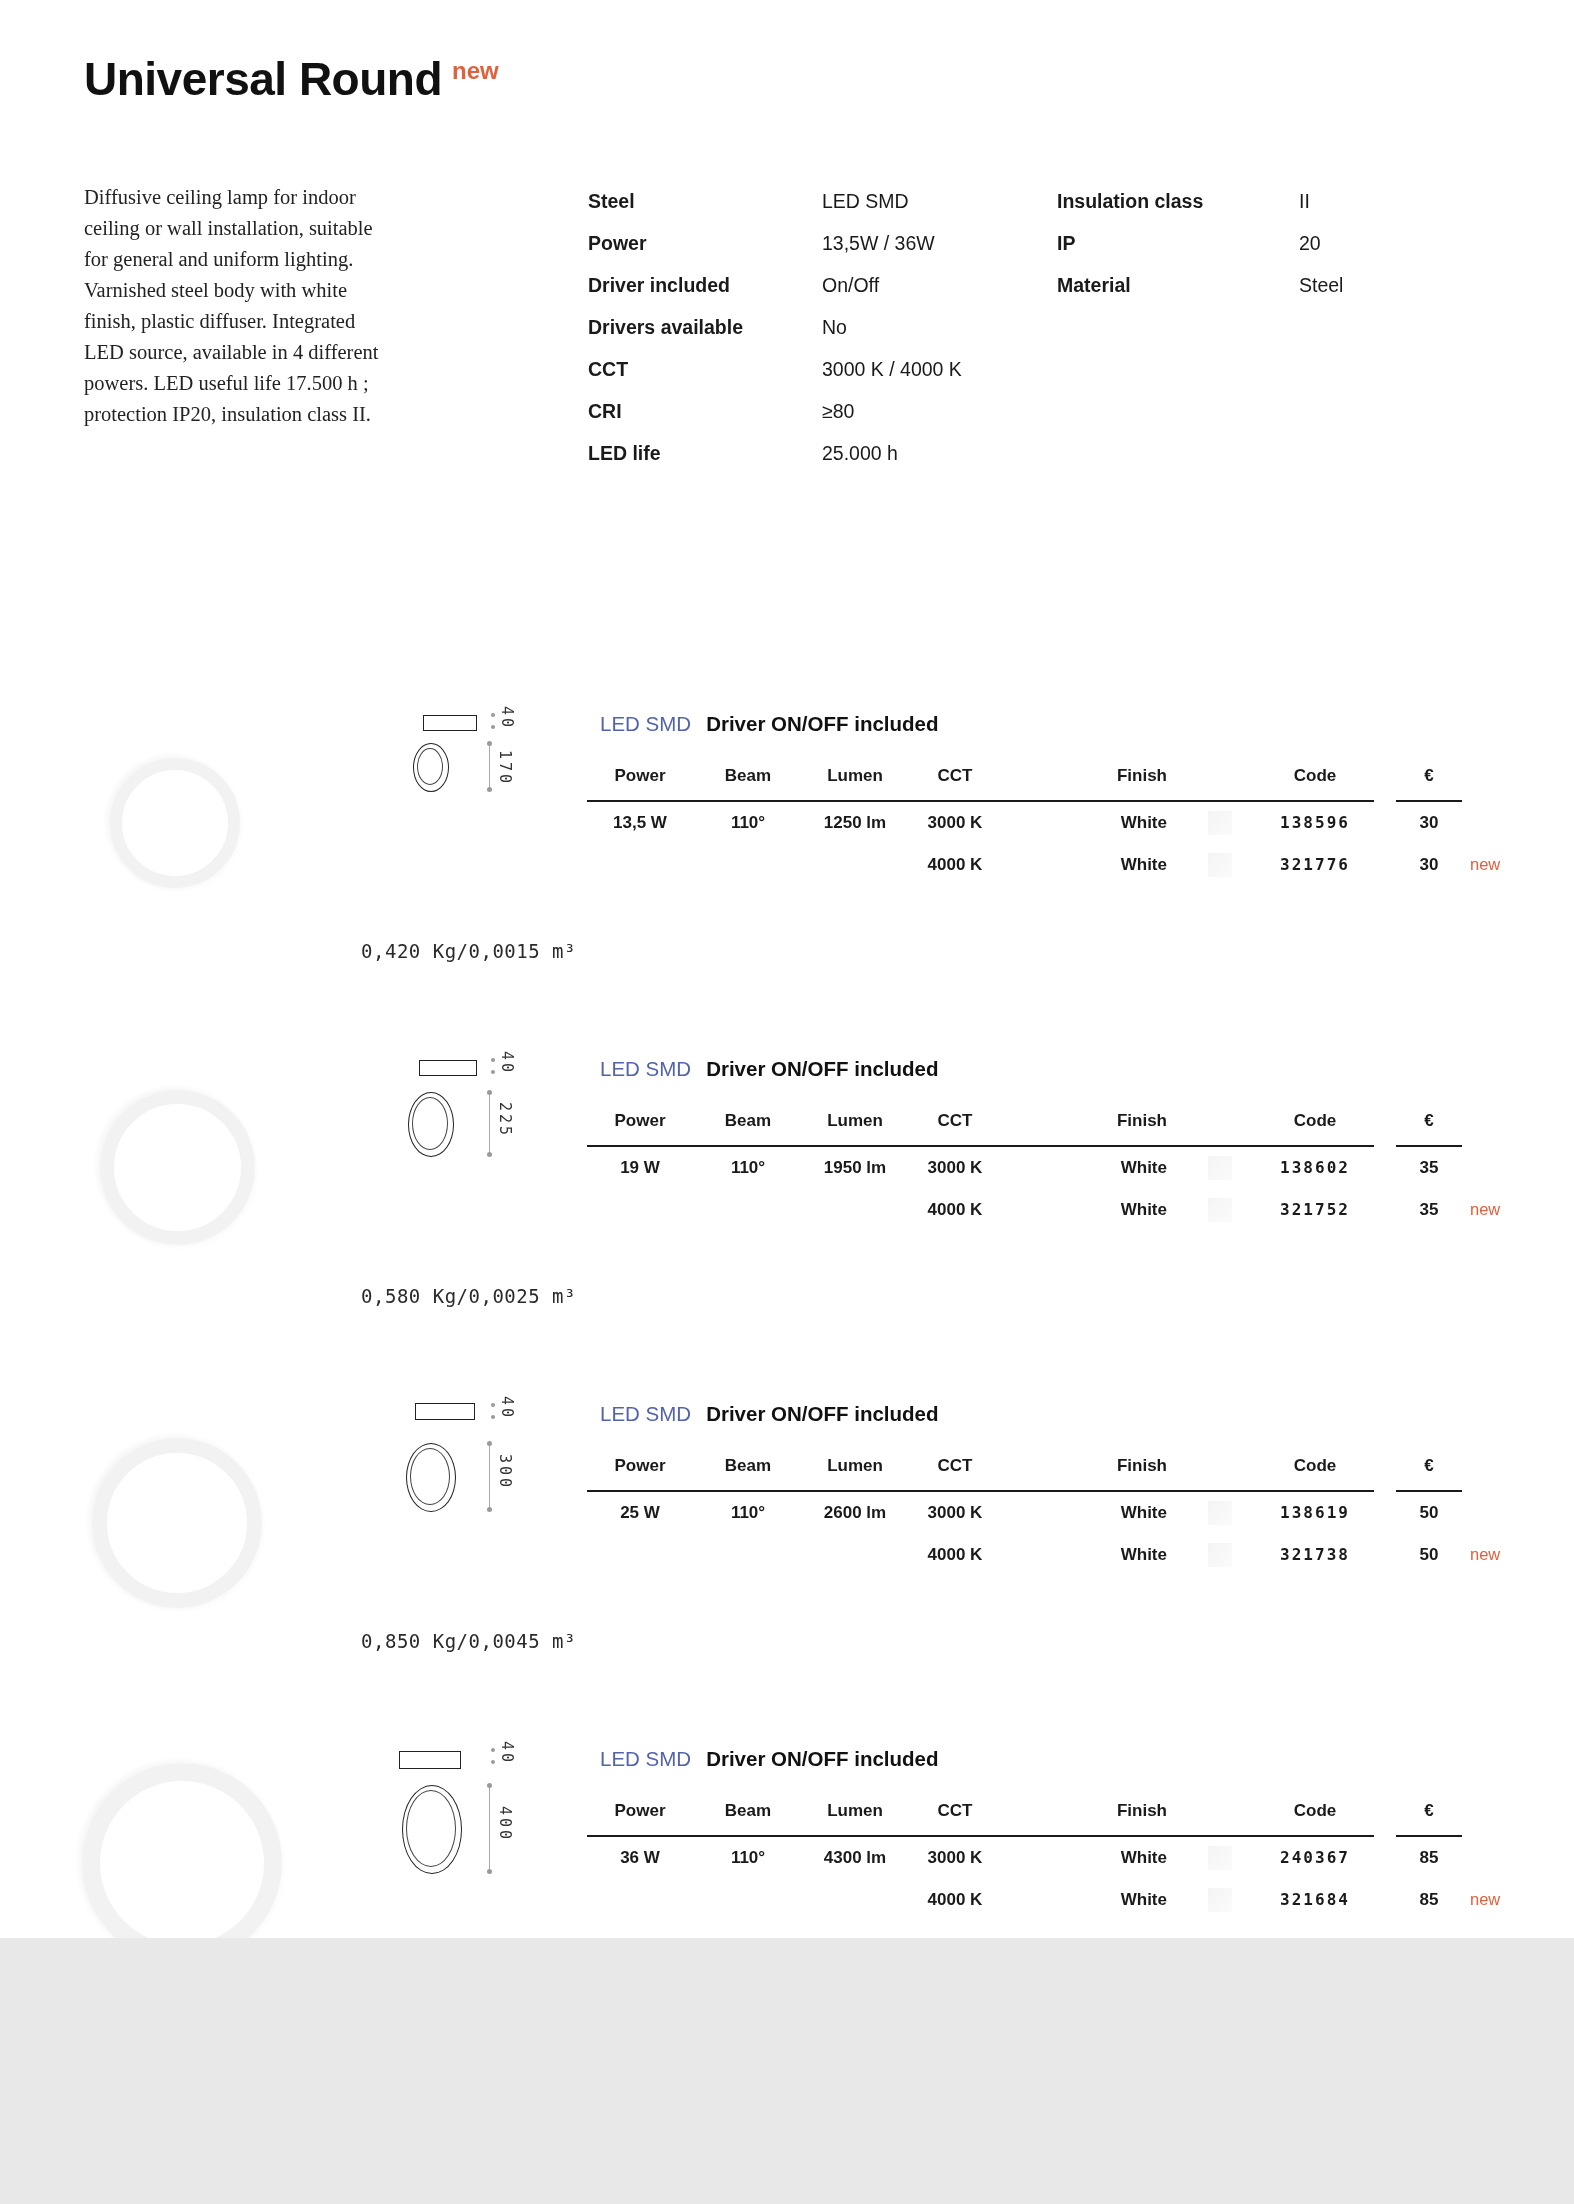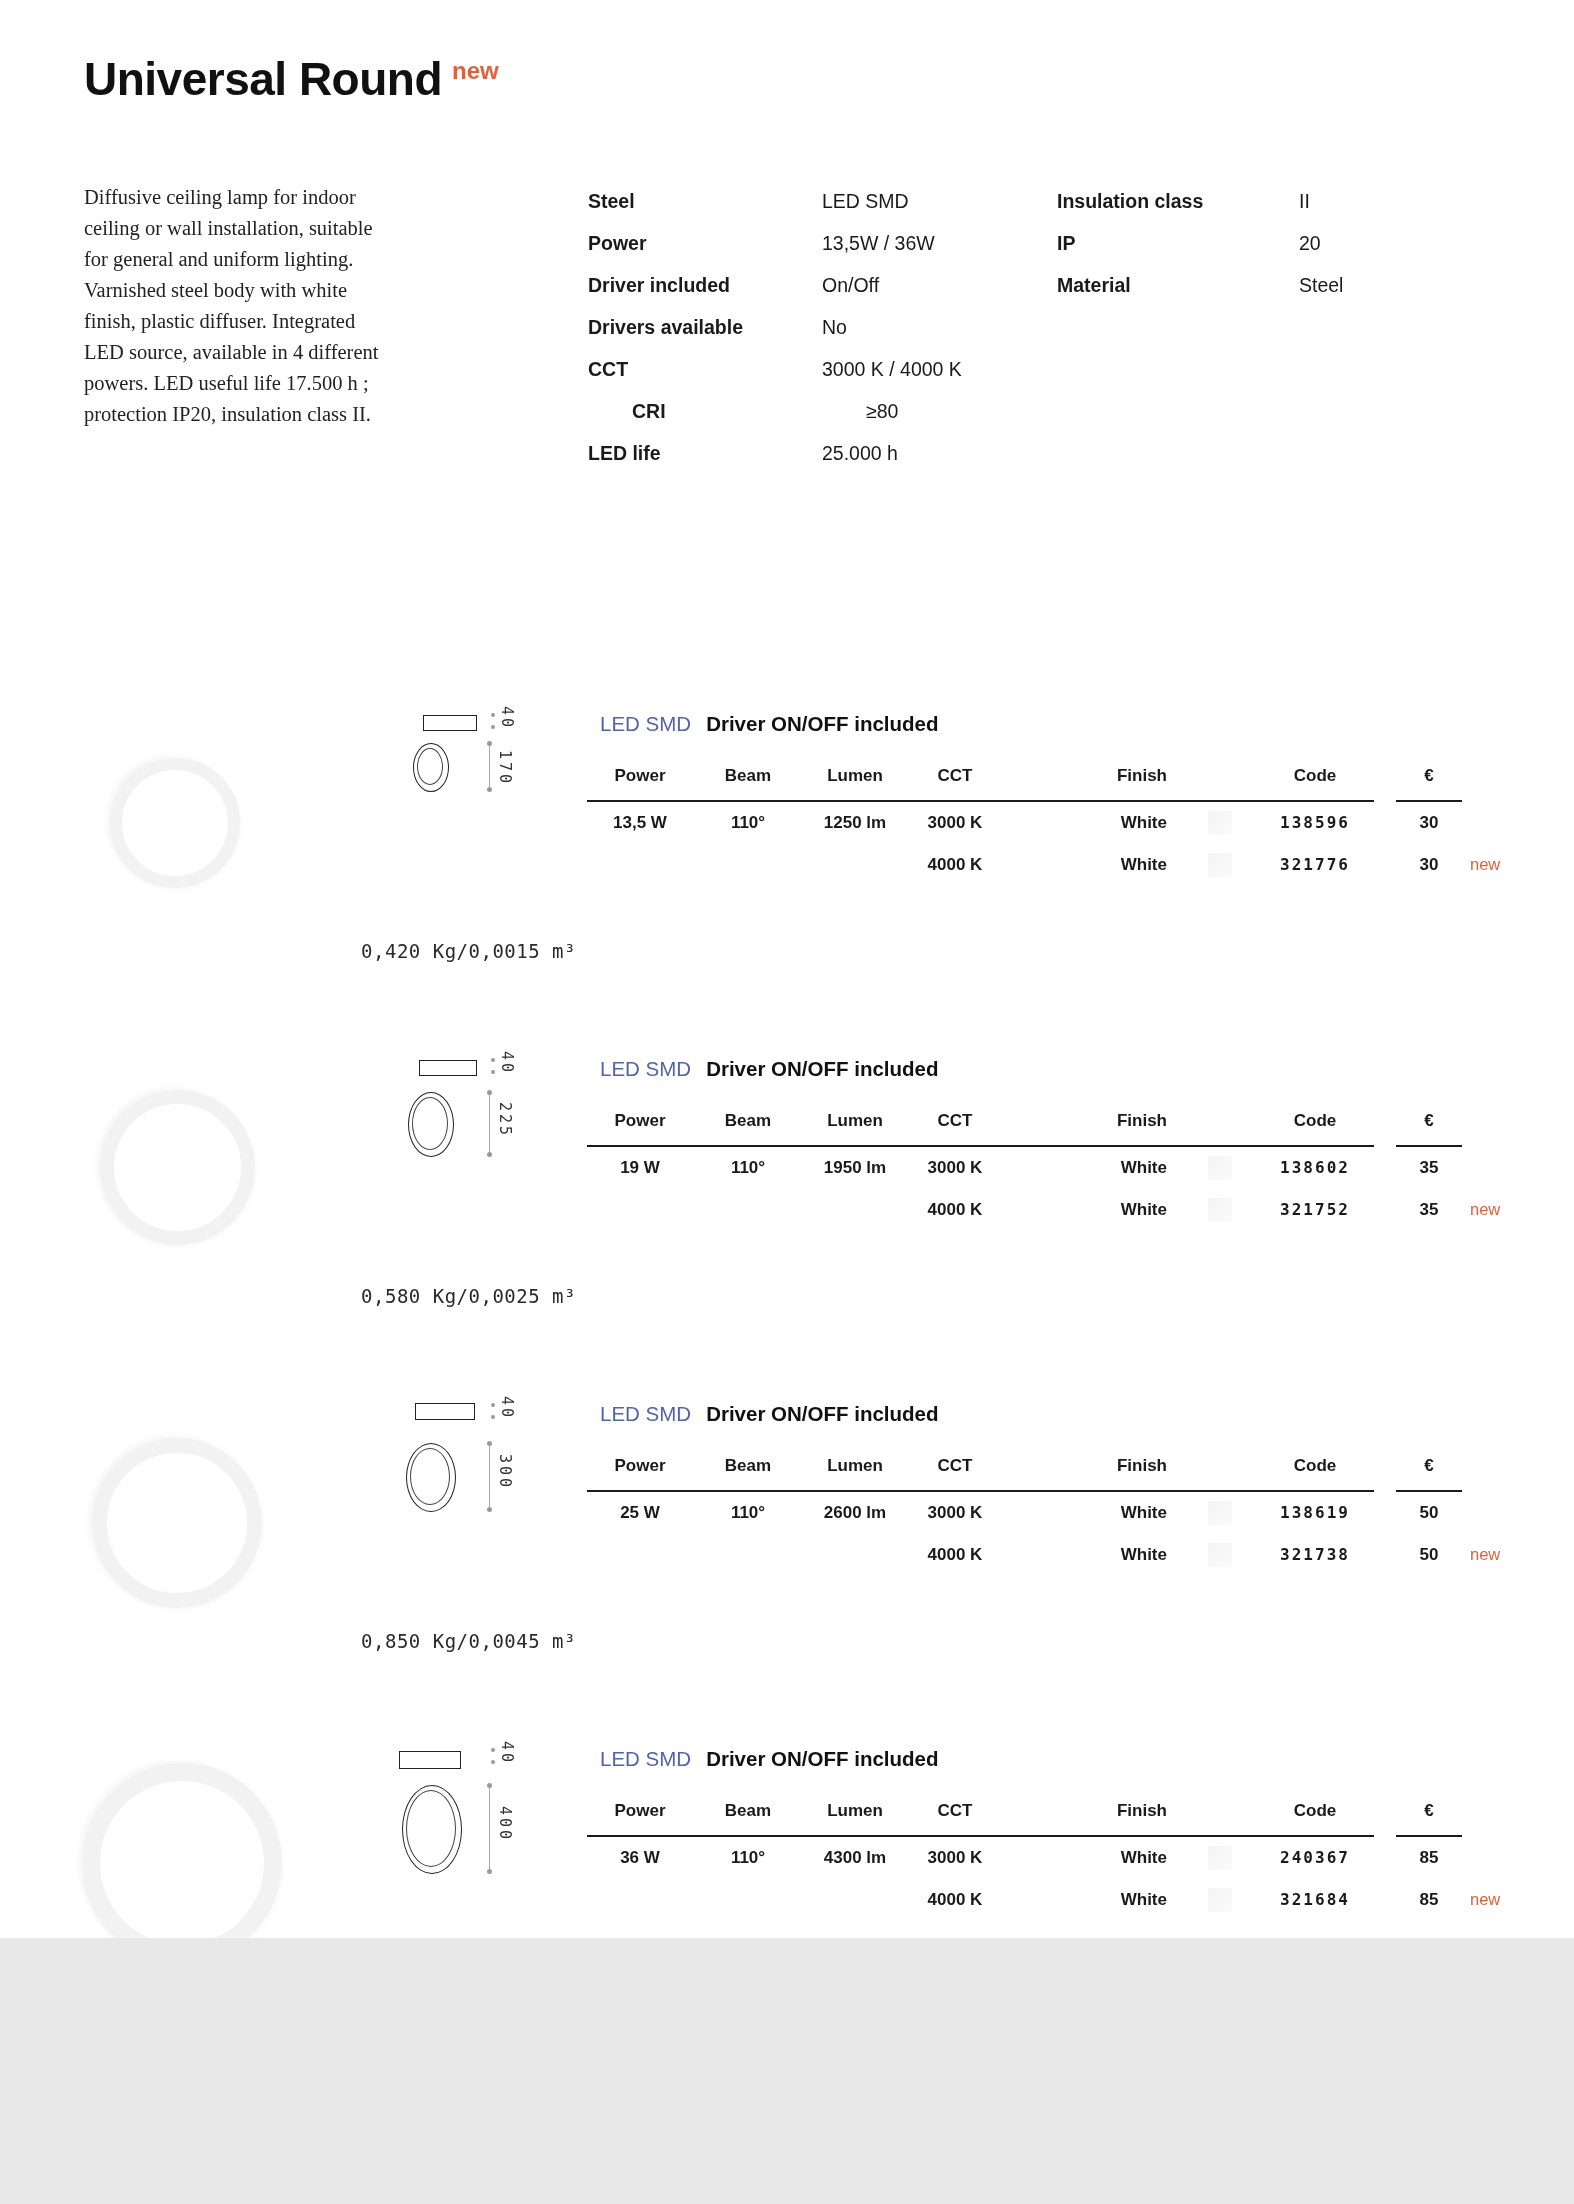--- a/index.html
+++ b/index.html
@@ -17,21 +17,21 @@
   }
   
   .spec{position:absolute;font-size:19.5px;}
   .spec .lbl{position:absolute;left:0;font-weight:700;white-space:nowrap;}
   .spec .val{position:absolute;white-space:nowrap;font-weight:400;}
   .spec-left{left:588px;top:190px;}
   .spec-left .val{left:234px;}
   .spec-right{left:1057px;top:190px;}
   .spec-right .val{left:230px;margin-left:12px;}
   .spec .row0{top:0;} .spec .row1{top:42px;} .spec .row2{top:84px;} .spec .row3{top:126px;}
-  .spec .row4{top:168px;} .spec .row5{top:210px;margin-left:44px;} .spec .row6{top:252px;}
+  .spec .row4{top:168px;} .spec .row5{top:210px;} .spec .row6{top:252px;}
   
   .product-section{position:absolute;left:0;width:1574px;height:300px;}
   .sec-0{top:700px;} .sec-1{top:1045px;} .sec-2{top:1390px;} .sec-3{top:1735px;}
   
   .photo{position:absolute;border-radius:50%;border-style:solid;border-color:#f2f2f2;
     box-shadow:-3px -2px 6px rgba(0,0,0,0.045), 2px 3px 5px rgba(0,0,0,0.02);}
   .sec-0 .photo{left:110px;top:58px;width:106px;height:106px;border-width:12px;}
   .sec-1 .photo{left:100px;top:45px;width:127px;height:127px;border-width:14px;}
   .sec-2 .photo{left:92px;top:48px;width:140px;height:140px;border-width:15px;}
   .sec-3 .photo{left:82px;top:28px;width:164px;height:164px;border-width:18px;}

